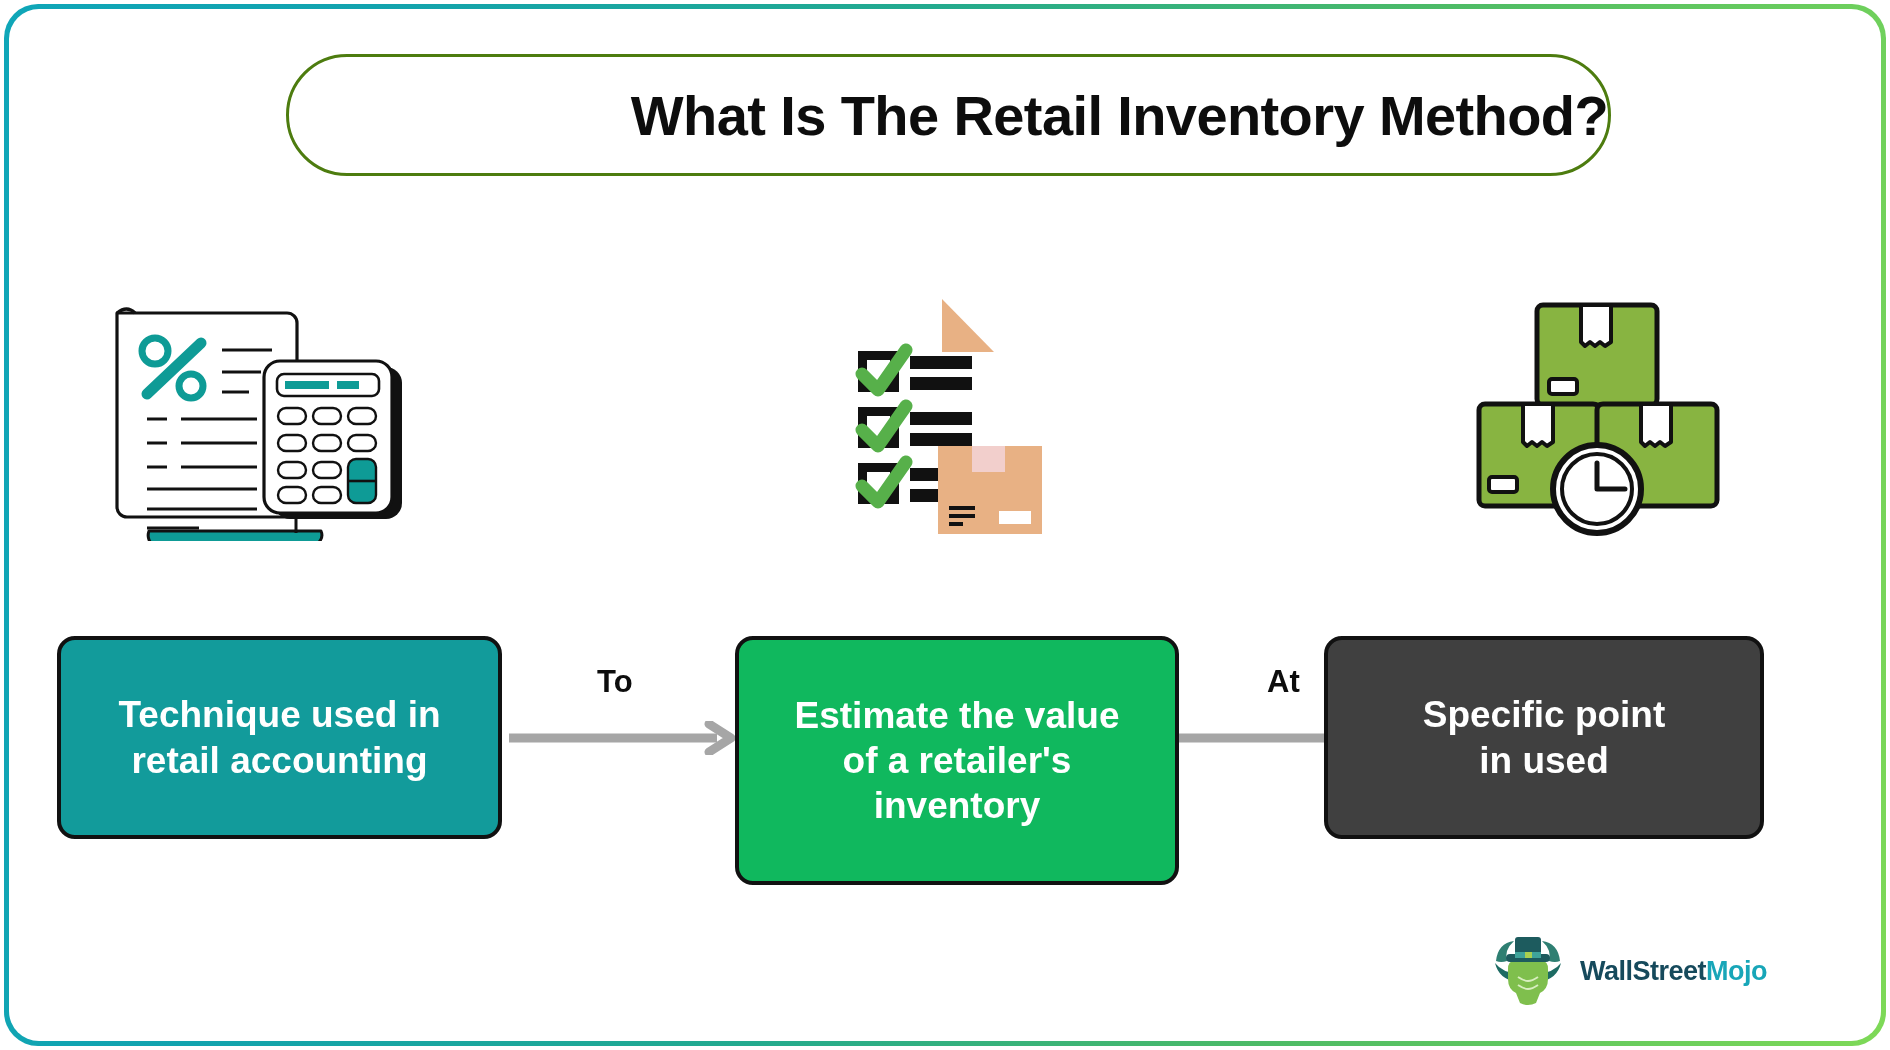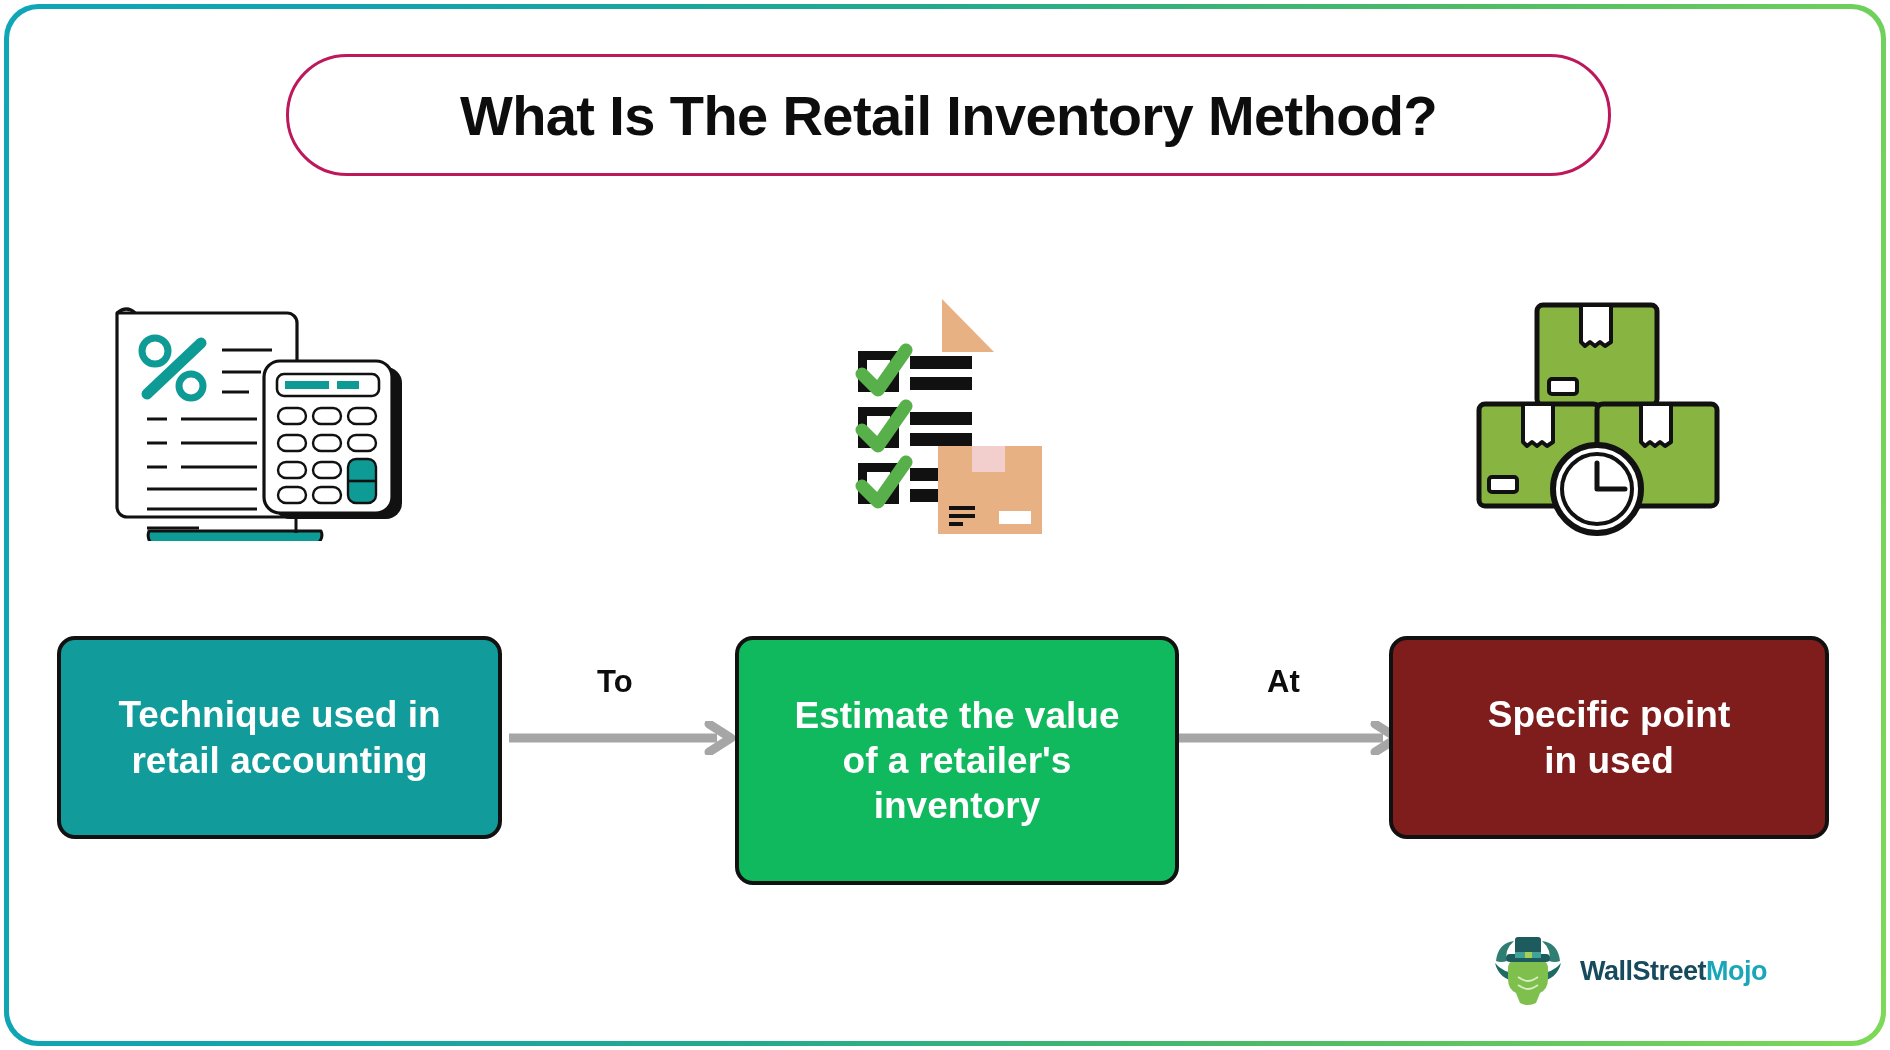--- a/index.html
+++ b/index.html
@@ -27,25 +27,25 @@
     border-radius: 30px;
     position: relative;
     overflow: hidden;
   }
 
   
   .title-pill {
     position: absolute;
     left: 277px; top: 45px;
     width: 1325px; height: 122px;
-    border: 3px solid #be185d;
+    border: 3px solid #4d7c0f;
     border-radius: 62px;
     display: flex;
     align-items: center;
-    justify-content: center;
+    justify-content: flex-end;
     background: #ffffff;
   }
   .title-text {
     font-size: 56px;
     font-weight: 700;
     letter-spacing: -0.6px;
     color: #0d0d0d;
     white-space: nowrap;
     font-family: "Liberation Sans", sans-serif;
   }
@@ -81,23 +81,23 @@
     background: #129B9B;
     font-size: 37px;
   }
   .fbox-2 {
     left: 726px; top: 627px;
     width: 444px; height: 249px;
     background: #10B85E;
     font-size: 37px;
   }
   .fbox-3 {
-    left: 1380px; top: 627px;
+    left: 1315px; top: 627px;
     width: 440px; height: 203px;
-    background: #7f1d1d;
+    background: #404040;
     font-size: 37px;
   }
   .conn-label {
     position: absolute;
     font-size: 31px;
     font-weight: 700;
     color: #0d0d0d;
     white-space: nowrap;
   }
   .conn-1-label { left: 588px; top: 655px; }

